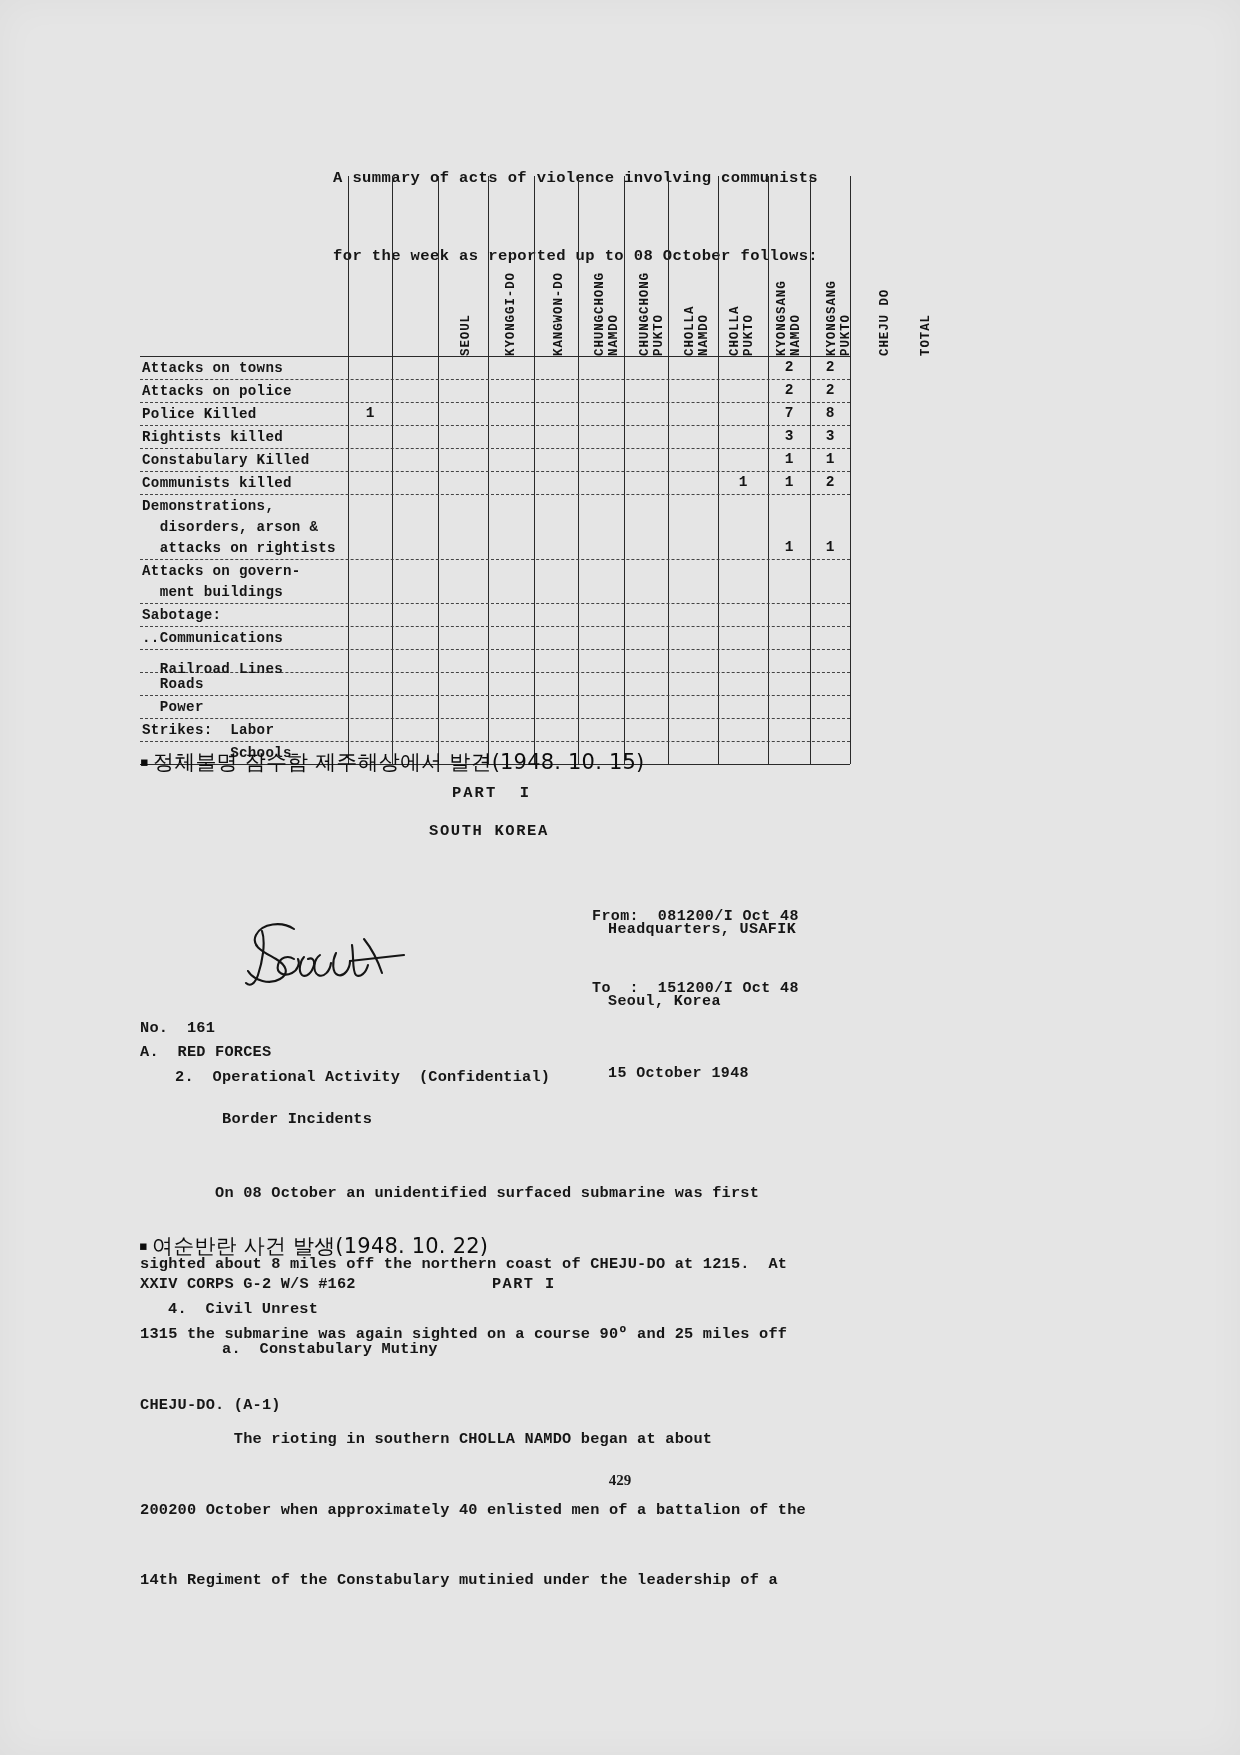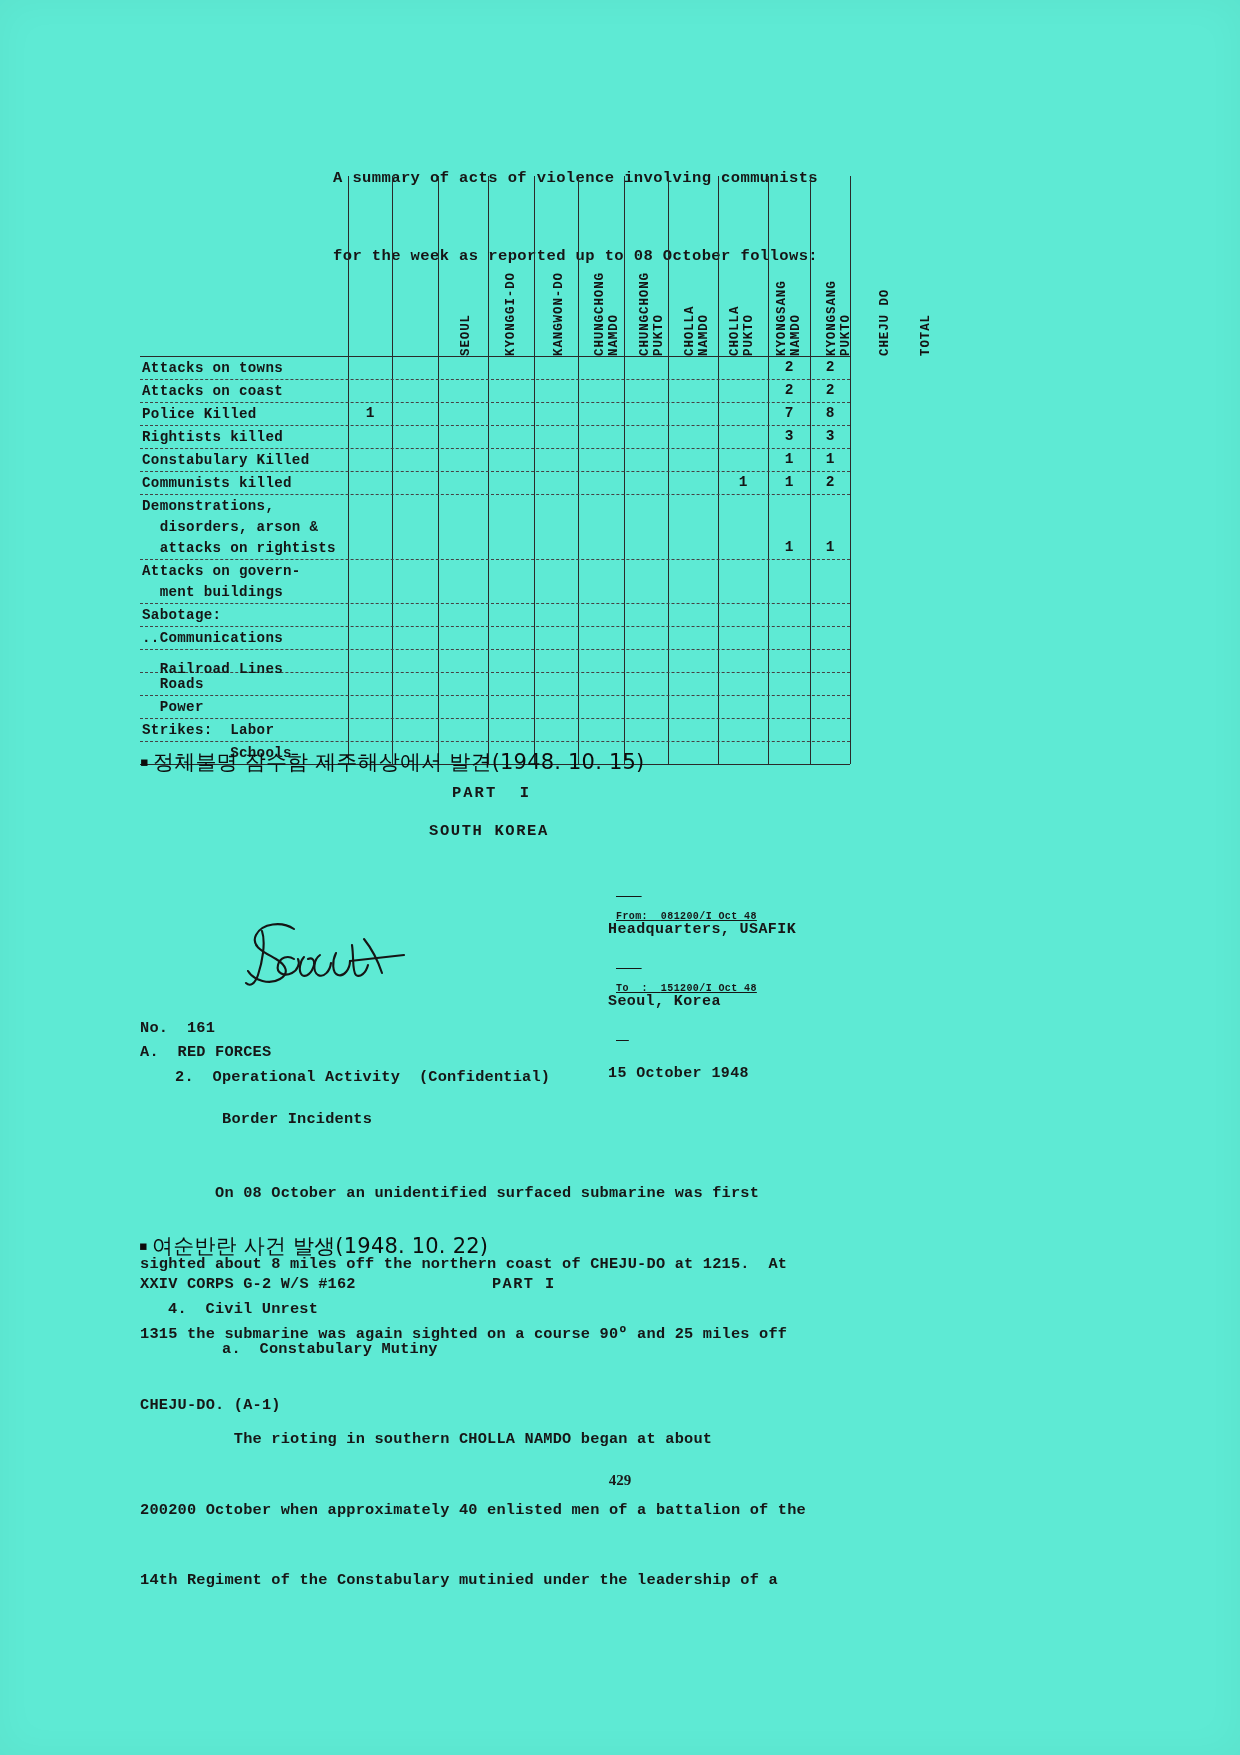--- a/index.html
+++ b/index.html
@@ -12,21 +12,21 @@
     height: 1755px;
     position: relative;
     font-family: "Liberation Mono", "DejaVu Sans Mono", monospace;
     color: #111;
     overflow: hidden;
   }
 
   .page {
     position: absolute;
     inset: 0;
-    background: #5eead4;
+    background: #e5e5e5;
   }
 
   
   .tw {
     font-family: "Liberation Mono", "DejaVu Sans Mono", monospace;
     font-weight: 700;
     letter-spacing: 0.4px;
     color: #161616;
     white-space: pre;
   }
@@ -115,21 +115,21 @@
   }
 
   
   .center-line {
     position: absolute;
     font-size: 15.5px;
     white-space: pre;
   }
 
   
-  #dispatch-block { position:absolute; left: 616px; top: 857px; font-size:10px; line-height:24px;text-decoration:underline; }
+  #dispatch-block { position:absolute; left: 592px; top: 857px; font-size:15px; line-height:24px; }
   #hq-block { position:absolute; left: 608px; top: 870px; font-size:15px; line-height:24px; }
 
   
   #secret-stamp {
     position: absolute;
     left: 232px;
     top: 915px;
     width: 200px;
     height: 80px;
   }
@@ -207,21 +207,21 @@
       <div class="colhead" style="left: 422px; top: 0px; height: 180px; width: 180px; transform: rotate(-90deg) translate(-180px, 0px); transform-origin: left top; display: flex; align-items: center;"><span style="display: inline-block; line-height: 14px;"><span>CHUNGCHONG</span><span class="l2">PUKTO</span></span></div>
       <div class="colhead" style="left: 467px; top: 0px; height: 180px; width: 180px; transform: rotate(-90deg) translate(-180px, 0px); transform-origin: left top; display: flex; align-items: center;"><span style="display: inline-block; line-height: 14px;"><span>CHOLLA</span><span class="l2">NAMDO</span></span></div>
       <div class="colhead" style="left: 512px; top: 0px; height: 180px; width: 180px; transform: rotate(-90deg) translate(-180px, 0px); transform-origin: left top; display: flex; align-items: center;"><span style="display: inline-block; line-height: 14px;"><span>CHOLLA</span><span class="l2">PUKTO</span></span></div>
       <div class="colhead" style="left: 559px; top: 0px; height: 180px; width: 180px; transform: rotate(-90deg) translate(-180px, 0px); transform-origin: left top; display: flex; align-items: center;"><span style="display: inline-block; line-height: 14px;"><span>KYONGSANG</span><span class="l2">NAMDO</span></span></div>
       <div class="colhead" style="left: 609px; top: 0px; height: 180px; width: 180px; transform: rotate(-90deg) translate(-180px, 0px); transform-origin: left top; display: flex; align-items: center;"><span style="display: inline-block; line-height: 14px;"><span>KYONGSANG</span><span class="l2">PUKTO</span></span></div>
       <div class="colhead" style="left: 655px; top: 0px; height: 180px; width: 180px; transform: rotate(-90deg) translate(-180px, 0px); transform-origin: left top; display: flex; align-items: center;"><span style="display: inline-block; line-height: 14px;"><span>CHEJU DO</span></span></div>
       <div class="colhead" style="left: 696px; top: 0px; height: 180px; width: 180px; transform: rotate(-90deg) translate(-180px, 0px); transform-origin: left top; display: flex; align-items: center;"><span style="display: inline-block; line-height: 14px;"><span>TOTAL</span></span></div>
       <div class="rowlabel" style="left: 2px; top: 182px; line-height: 21px;"><div>Attacks on towns</div></div>
       <div class="cellval" style="left: 638px; top: 183px;">2</div>
       <div class="cellval" style="left: 679px; top: 183px;">2</div>
-      <div class="rowlabel" style="left: 2px; top: 205px; line-height: 21px;"><div>Attacks on coast</div></div>
+      <div class="rowlabel" style="left: 2px; top: 205px; line-height: 21px;"><div>Attacks on police</div></div>
       <div class="cellval" style="left: 638px; top: 206px;">2</div>
       <div class="cellval" style="left: 679px; top: 206px;">2</div>
       <div class="rowlabel" style="left: 2px; top: 228px; line-height: 21px;"><div>Police Killed</div></div>
       <div class="cellval" style="left: 219px; top: 229px;">1</div>
       <div class="cellval" style="left: 638px; top: 229px;">7</div>
       <div class="cellval" style="left: 679px; top: 229px;">8</div>
       <div class="rowlabel" style="left: 2px; top: 251px; line-height: 21px;"><div>Rightists killed</div></div>
       <div class="cellval" style="left: 638px; top: 252px;">3</div>
       <div class="cellval" style="left: 679px; top: 252px;">3</div>
       <div class="rowlabel" style="left: 2px; top: 274px; line-height: 21px;"><div>Constabulary Killed</div></div>

